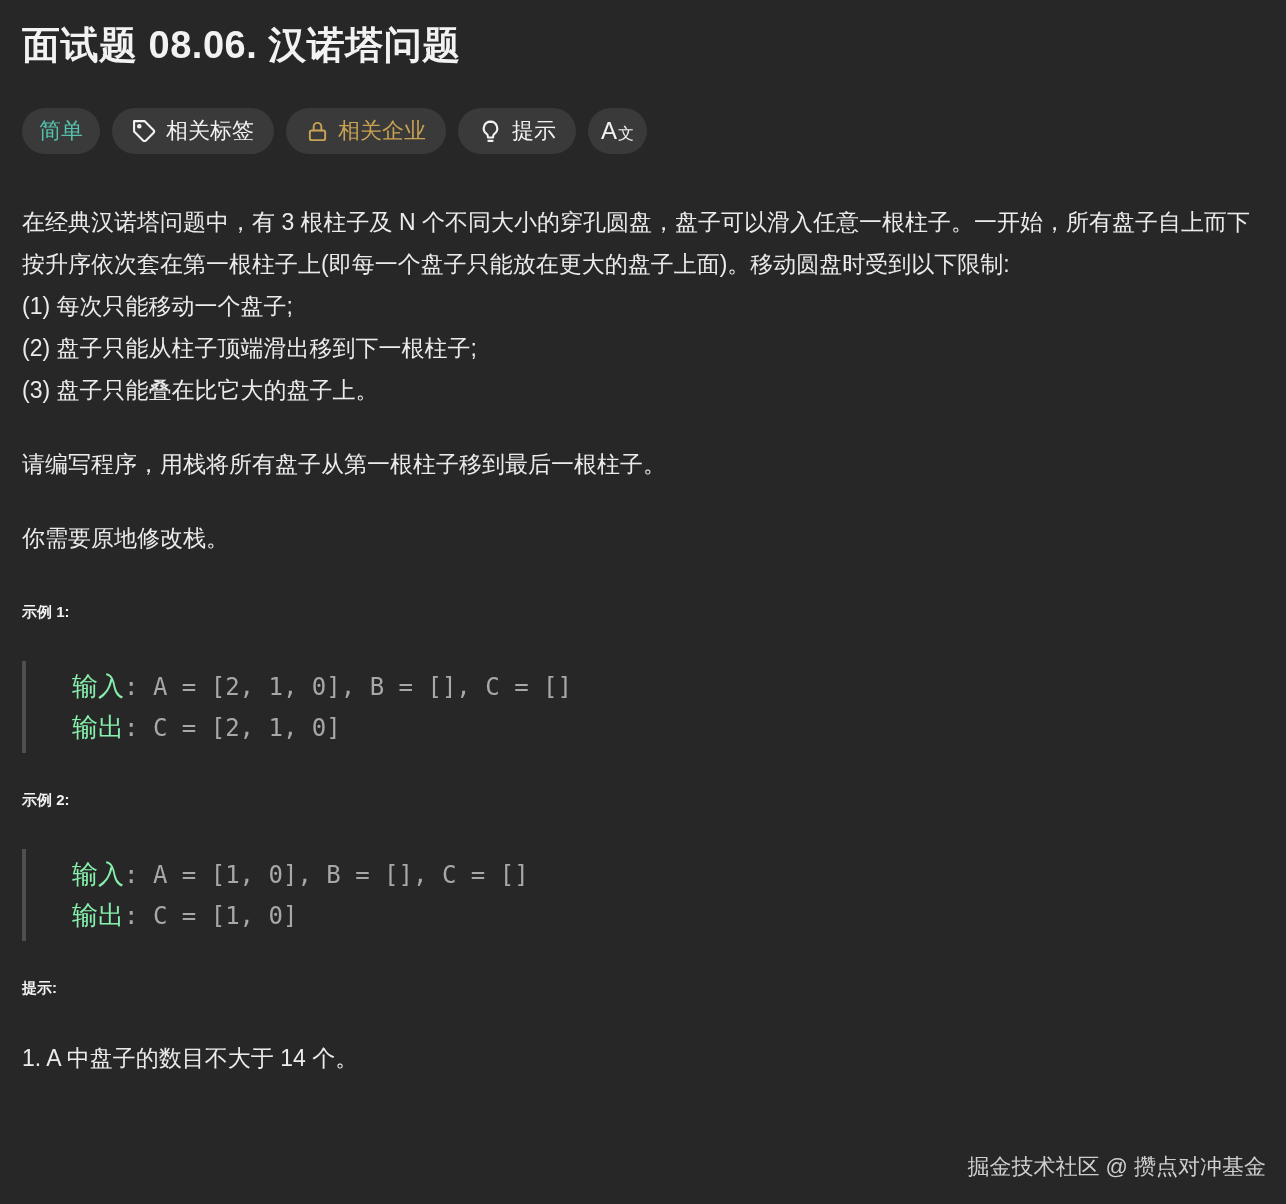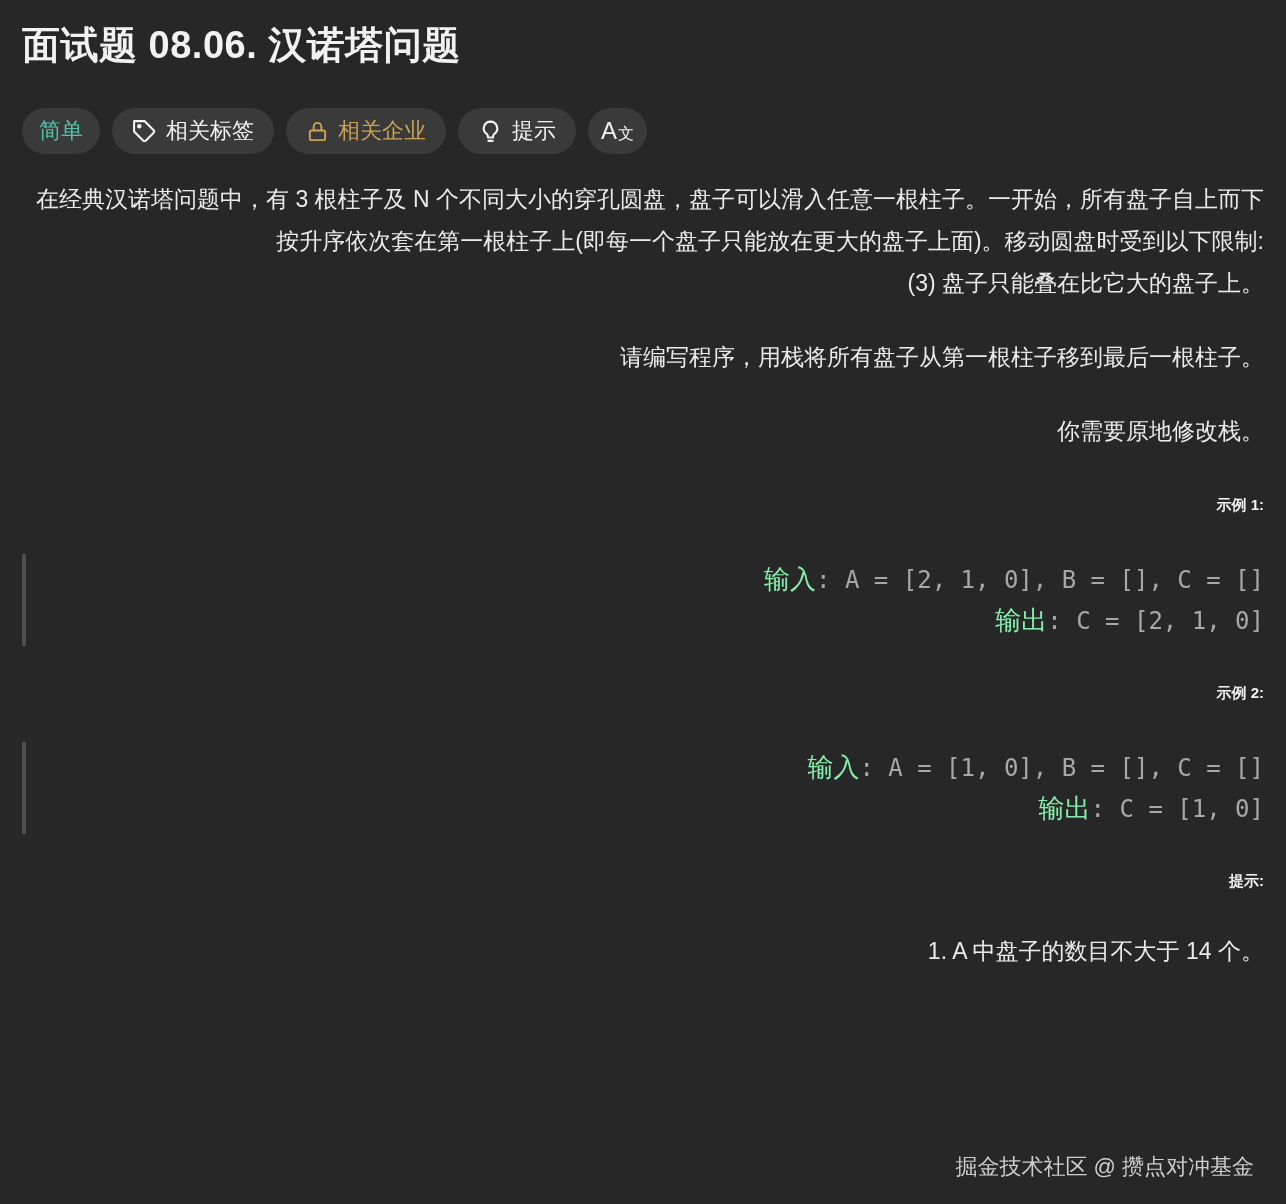--- a/index.html
+++ b/index.html
@@ -54,25 +54,24 @@
     cursor:pointer;
   }
   .pill.difficulty{color:var(--accent-teal);padding:0 17px;cursor:default;}
   .pill.gold{color:var(--accent-gold);text-align:center;}
   .pill .icon{display:inline-flex;align-items:center;}
   .pill.translate{padding:0 13px;}
   .translate-glyph{display:inline-flex;align-items:baseline;}
   .translate-glyph .big{font-size:24px;font-weight:500;}
   .translate-glyph .small{font-size:16px;font-weight:500;margin-left:1px;}
   .desc{
-    margin-top:24px;
+    margin-top:47px;
     font-size:23px;
     line-height:42px;
     color:var(--text-main);
-    text-align:right;
   }
   .para-group{margin:0 0 32px;}
   .desc p{margin:0 0 32px;}
   .desc h3{
     margin:0 0 28px;
     font-size:15px;
     line-height:42px;
     font-weight:700;
     color:var(--text-bright);
   }
@@ -91,21 +90,21 @@
     color:#86efac;
     font-size:26px;
   }
   .code{
     font-family:"DejaVu Sans Mono","Liberation Mono",monospace;
     color:var(--text-code);
   }
   .hint-item{margin:0;}
   .footer{
     position:absolute;
-    right:32px;
+    right:20px;
     bottom:22px;
     font-size:22px;
     color:var(--text-footer);
   }
 </style>
 </head>
 <body>
 
 <div class="content">
 
@@ -151,20 +150,22 @@
         <span class="big">A</span>
         <span class="small">文</span>
       </span>
     </button>
   </div>
 
   <div class="desc">
 
     <div class="para-group">
       <span>在经典汉诺塔问题中，有 3 根柱子及 N 个不同大小的穿孔圆盘，盘子可以滑入任意一根柱子。一开始，所有盘子自上而下按升序依次套在第一根柱子上(即每一个盘子只能放在更大的盘子上面)。移动圆盘时受到以下限制:</span>
+      <div>(1) 每次只能移动一个盘子;</div>
+      <div>(2) 盘子只能从柱子顶端滑出移到下一根柱子;</div>
       <div>(3) 盘子只能叠在比它大的盘子上。</div>
     </div>
 
     <p>请编写程序，用栈将所有盘子从第一根柱子移到最后一根柱子。</p>
 
     <p>你需要原地修改栈。</p>
 
     <h3>示例 1:</h3>
     <div class="example">
       <div class="line"><span class="io-label">输入</span><span class="code">: A = [2, 1, 0], B = [], C = []</span></div>

